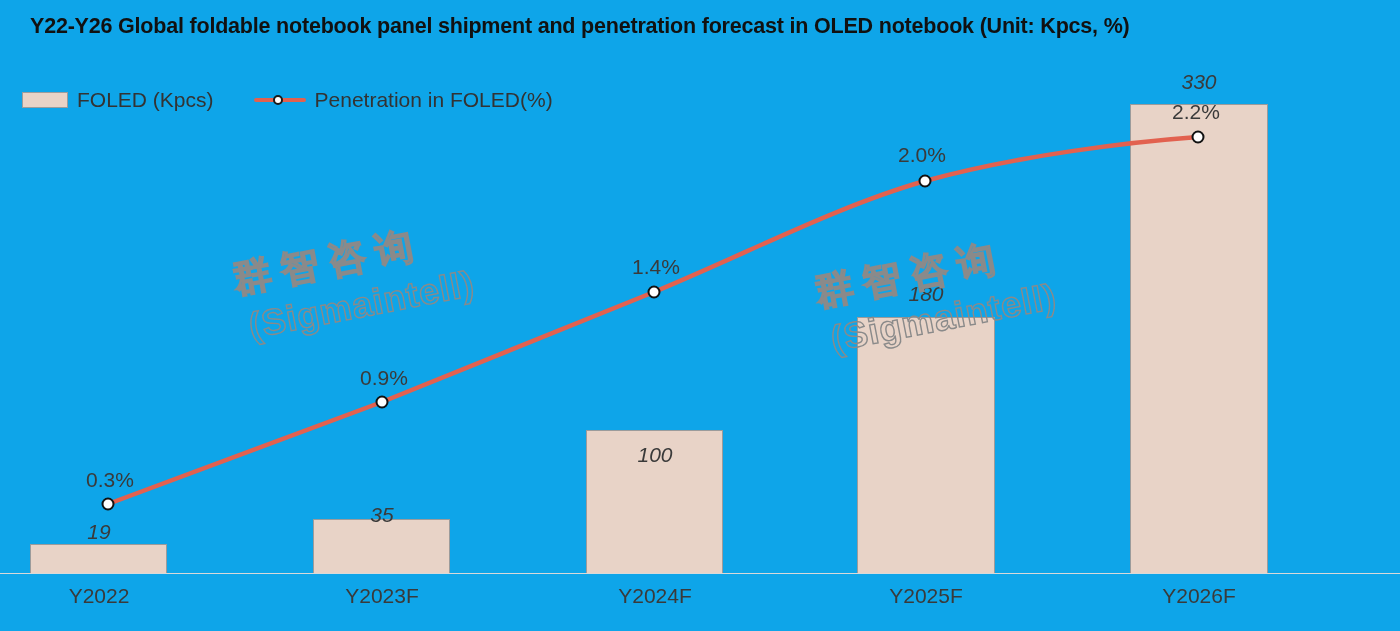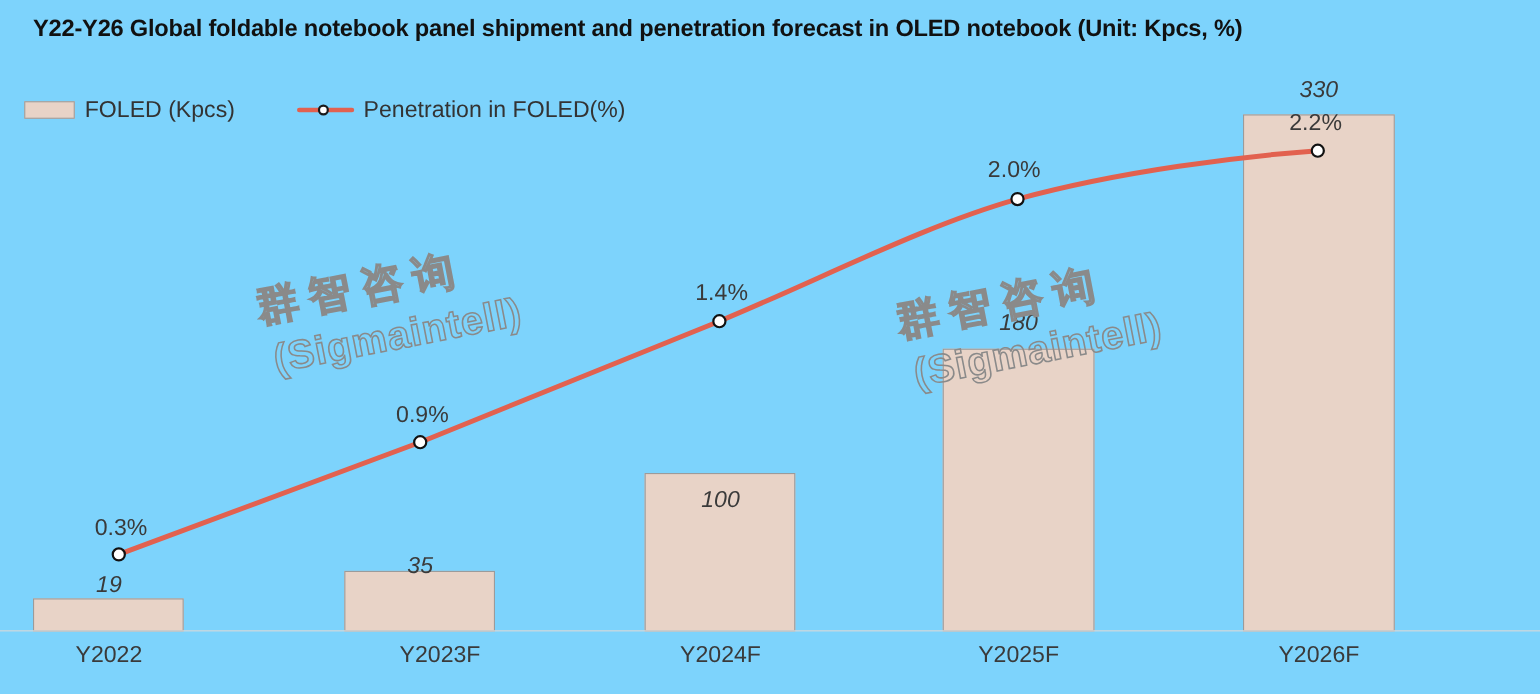--- a/index.html
+++ b/index.html
@@ -12,42 +12,42 @@
     height: 631px;
     font-family: "Liberation Sans", sans-serif;
     color: #1a1a1a;
     overflow: hidden;
     position: relative;
   }
   #chart-root {
     position: relative;
     width: 1400px;
     height: 631px;
-    background: #7dd3fc;
+    background: #0ea5e9;
   }
   
   .chart-title {
     position: absolute;
     left: 30px;
     top: 14px;
     width: 1360px;
     font-size: 21.5px;
     font-weight: bold;
     letter-spacing: -0.2px;
     color: #111111;
     white-space: nowrap;
   }
   
   .legend {
     position: absolute;
     left: 22px;
     top: 88px;
     display: flex;
     align-items: center;
-    gap: 56px;
+    gap: 40px;
     z-index: 6;
   }
   .legend-item {
     display: flex;
     align-items: center;
     gap: 9px;
   }
   .legend-swatch-bar {
     width: 46px;
     height: 16px;
@@ -238,19 +238,19 @@
 
     <div class="pct-value" style="left:110px;  top:468px;">0.3%</div>
     <div class="pct-value" style="left:384px;  top:366px;">0.9%</div>
     <div class="pct-value" style="left:656px;  top:255px;">1.4%</div>
     <div class="pct-value" style="left:922px;  top:143px;">2.0%</div>
     <div class="pct-value" style="left:1196px; top:100px;">2.2%</div>
 
     <div class="axis-line"></div>
 
     <div class="x-label" style="left:99px;">Y2022</div>
-    <div class="x-label" style="left:400px;">Y2023F</div>
+    <div class="x-label" style="left:382px;">Y2023F</div>
     <div class="x-label" style="left:655px;">Y2024F</div>
     <div class="x-label" style="left:926px;">Y2025F</div>
     <div class="x-label" style="left:1199px;">Y2026F</div>
 
   </div>
 </div>
 
 </body></html>

